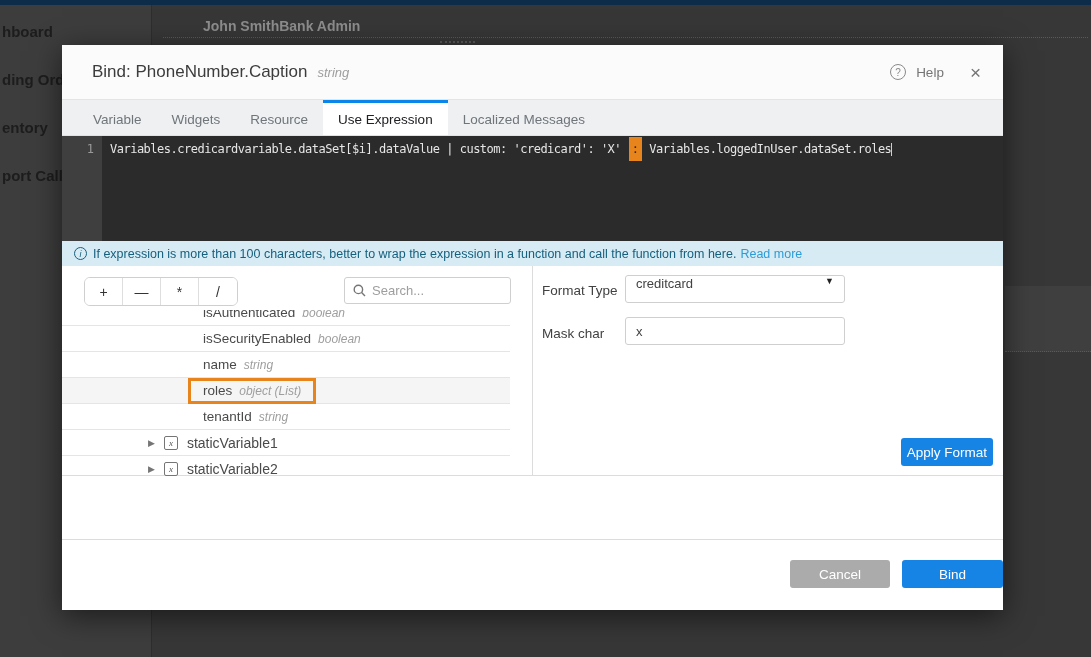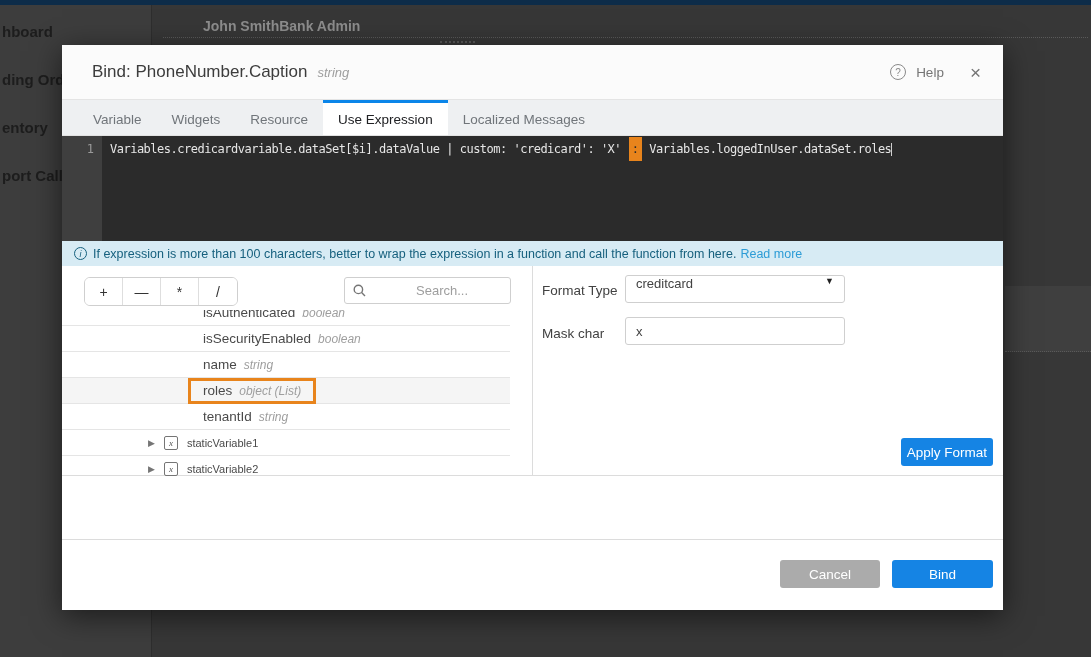--- a/index.html
+++ b/index.html
@@ -48,44 +48,44 @@
   
   .content { height:210px; display:flex; border-bottom:1px solid #dcdcdc; }
   .left-panel { width:471px; border-right:1px solid #dcdcdc; position:relative; }
   .right-panel { flex:1; position:relative; }
 
   .ops-group { position:absolute; left:22px; top:11px; display:flex; border:1px solid #cfcfcf; border-radius:6px; overflow:hidden; }
   .op-btn { width:38px; height:27px; background:#fff; border:none; border-right:1px solid #dedede; font-size:14px; color:#333; cursor:pointer; font-family:"Liberation Sans", sans-serif; }
   .op-btn:last-child { border-right:none; }
 
   .search-box { position:absolute; left:282px; top:11px; width:167px; height:27px; border:1px solid #cfcfcf; border-radius:3px; display:flex; align-items:center; padding:0 8px; background:#fff; }
-  .search-box input { border:none; outline:none; width:100%; font-size:13px; color:#444; font-family:"Liberation Sans", sans-serif;margin-left:44px; }
+  .search-box input { border:none; outline:none; width:100%; font-size:13px; color:#444; font-family:"Liberation Sans", sans-serif; }
   .search-box input::placeholder { color:#9e9e9e; }
   .search-glyph { margin-right:6px; flex:0 0 auto; display:flex; }
 
   .tree-viewport { position:absolute; left:0; top:44px; width:470px; height:166px; overflow:hidden; }
   .tree-rows { margin-top:-10px; }
   .tree-row { height:26px; display:flex; align-items:center; border-bottom:1px solid #e5e5e5; margin-right:22px; position:relative; }
   .tree-row.hl-row { background:#f5f5f5; }
   .prop-name { margin-left:141px; font-size:13.5px; color:#4a4a4a; }
   .prop-type { font-size:12px; color:#9e9e9e; font-style:italic; margin-left:7px; }
   .hl-box { position:absolute; left:126px; top:0; height:26px; width:128px; border:3px solid #e8841c; }
   .tw-arrow { margin-left:86px; font-size:9px; color:#757575; }
   .var-icon { width:14px; height:14px; border:1px solid #757575; border-radius:2px; margin-left:9px; display:flex; align-items:flex-end; justify-content:center; font-size:9px; font-style:italic; color:#555; font-family:"Liberation Serif", serif; line-height:1.1; }
-  .var-name { margin-left:9px; font-size:11px; color:#4a4a4a; }
+  .var-name { margin-left:9px; font-size:14px; color:#4a4a4a; }
 
   .fmt-label { position:absolute; left:9px; font-size:13.5px; color:#424242; }
   .fmt-select { position:absolute; left:92px; width:220px; height:28px; border:1px solid #cfcfcf; border-radius:3px; background:#fff; display:flex; align-items:flex-start; padding:0 10px; font-size:13px; color:#424242; cursor:pointer; }
   .fmt-select .arrow { margin-left:auto; font-size:9px; color:#222; }
   .mask-input { position:absolute; left:92px; top:51px; width:220px; height:28px; border:1px solid #cfcfcf; border-radius:3px; padding:0 10px; font-size:13px; color:#424242; font-family:"Liberation Sans", sans-serif; outline:none; }
   .apply-btn { position:absolute; right:10px; top:172px; height:28px; padding:0 6px; background:#1584e4; color:#fff; border:none; border-radius:3px; font-size:13.5px; cursor:pointer; font-family:"Liberation Sans", sans-serif; }
 
   
   .spacer { height:64px; border-bottom:1px solid #dcdcdc; }
-  .m-footer { height:68px; display:flex; align-items:center; justify-content:flex-end; padding-right:10px; gap:12px; }
+  .m-footer { height:68px; display:flex; align-items:center; justify-content:flex-end; padding-right:0; gap:12px; }
   .btn { height:28px; border:none; border-radius:3px; font-size:13.5px; color:#fff; cursor:pointer; font-family:"Liberation Sans", sans-serif; }
   .btn-cancel { background:#ababab; width:100px; }
   .btn-bind { background:#1584e4; width:101px; }
 </style>
 </head>
 <body>
 
 <div class="topbar"></div>
 <div class="sidebar">
   <div class="side-item" style="top:18px;">hboard</div>

